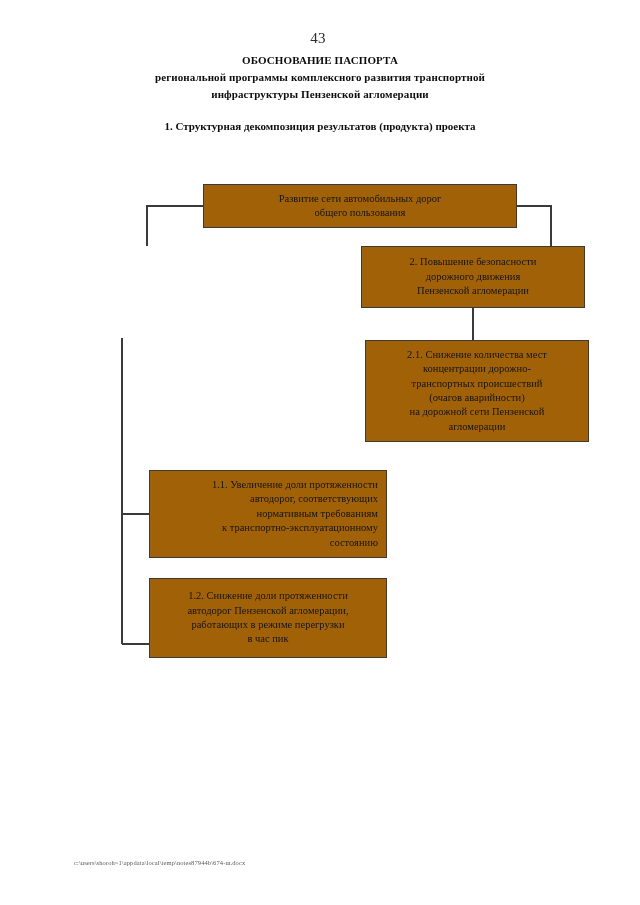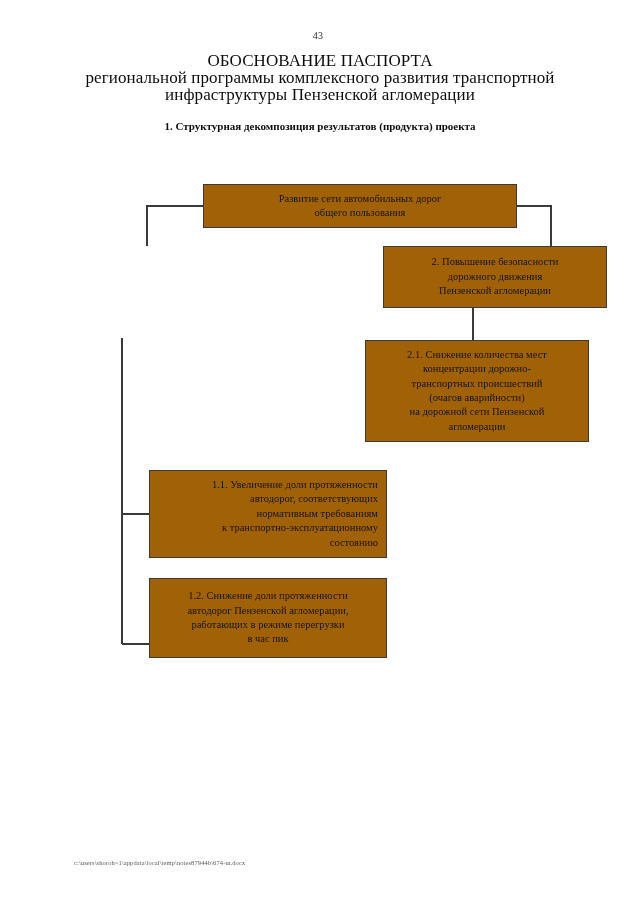--- a/index.html
+++ b/index.html
@@ -23,35 +23,35 @@
     background: #ffffff;
   }
 
   
   .page-number {
     position: absolute;
     top: 30px;
     left: 0;
     width: 636px;
     text-align: center;
-    font-size: 10px;
+    font-size: 15px;
     color: #2b2b2b;
     letter-spacing: 0.3px;
   }
 
   .title-block {
     position: absolute;
     top: 52px;
     left: 70px;
     width: 500px;
     text-align: center;
   }
   .title-line {
-    font-weight: normal;
-    font-size: 17px;
+    font-weight: bold;
+    font-size: 11px;
     line-height: 17px;
     color: #0d0d0d;
     letter-spacing: 0.1px;
   }
   .section-heading {
     position: absolute;
     top: 118px;
     left: 70px;
     width: 500px;
     text-align: center;
@@ -90,21 +90,21 @@
     padding: 4px 8px;
   }
   .node .node-text {
     display: block;
     white-space: pre-line;
     width: 100%;
   }
 
   #node-root   { left: 203px; top: 184px; width: 314px; height: 44px; }
   #node-1      { left: 109px; top: 246px; width: 224px; height: 92px; }
-  #node-2      { left: 361px; top: 246px; width: 224px; height: 62px; margin-left: 22px; }
+  #node-2      { left: 361px; top: 246px; width: 224px; height: 62px; }
   #node-2-1    { left: 365px; top: 340px; width: 224px; height: 102px; }
   #node-1-1    { left: 149px; top: 470px; width: 238px; height: 88px; text-align: right; }
   #node-1-2    { left: 149px; top: 578px; width: 238px; height: 80px; align-items: center; }
 
   
   .footer-path {
     position: absolute;
     left: 74px;
     top: 858px;
     font-size: 6.5px;

